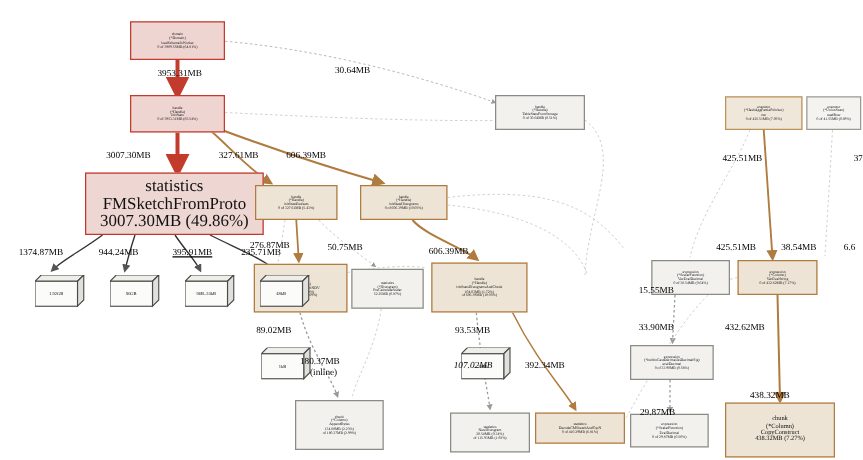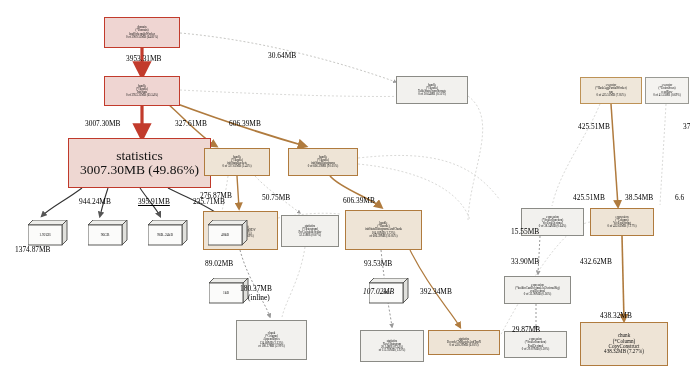--- a/index.html
+++ b/index.html
@@ -113,20 +113,21 @@
         <span class="ln">0 of 3909.55MB (64.81%)</span>
       </div>
       <div class="node p-red tiny" style="left: 104px; top: 76px; width: 76px; height: 30px;">
         <span class="ln">handle</span>
         <span class="ln">(*Handle)</span>
         <span class="ln">InitStats</span>
         <span class="ln">0 of 3953.31MB (65.54%)</span>
       </div>
       <div class="node p-red2 big" style="left: 68px; top: 138px; width: 143px; height: 50px;">
         <span class="ln">statistics</span>
+        <span class="ln">FMSketchFromProto</span>
         <span class="ln">3007.30MB (49.86%)</span>
       </div>
       <div class="node p-tan tiny" style="left: 204px; top: 148px; width: 66px; height: 28px;">
         <span class="ln">handle</span>
         <span class="ln">(*Handle)</span>
         <span class="ln">initStatsBuckets</span>
         <span class="ln">0 of 327.61MB (5.43%)</span>
       </div>
       <div class="node p-tan tiny" style="left: 288px; top: 148px; width: 70px; height: 28px;">
         <span class="ln">handle</span>
@@ -272,21 +273,21 @@
       </div>
     </div>
   <div id="labels-layer">
       <div class="elabel" style="left: 126px; top: 54px;">3953.31MB</div>
       <div class="elabel" style="left: 85px; top: 119px;">3007.30MB</div>
       <div class="elabel" style="left: 175px; top: 119px;">327.61MB</div>
       <div class="elabel" style="left: 229px; top: 119px;">606.39MB</div>
       <div class="elabel" style="left: 268px; top: 51px;">30.64MB</div>
       <div class="elabel" style="left: 578px; top: 122px;">425.51MB</div>
       <div class="elabel" style="left: 655px; top: 122px; margin-left: 28px;">37.53MB</div>
-      <div class="elabel" style="left: 15px; top: 197px; margin-top: 48px;">1374.87MB</div>
+      <div class="elabel" style="left: 15px; top: 197px;">1374.87MB</div>
       <div class="elabel" style="left: 79px; top: 197px;">944.24MB</div>
       <div class="elabel" style="left: 138px; top: 197px; text-decoration: underline;">395.91MB</div>
       <div class="elabel" style="left: 193px; top: 197px;">235.71MB</div>
       <div class="elabel" style="left: 200px; top: 191px;">276.87MB</div>
       <div class="elabel" style="left: 262px; top: 193px;">50.75MB</div>
       <div class="elabel" style="left: 343px; top: 196px;">606.39MB</div>
       <div class="elabel" style="left: 467px; top: 227px; margin-left: 44px;">15.55MB</div>
       <div class="elabel" style="left: 573px; top: 193px;">425.51MB</div>
       <div class="elabel" style="left: 625px; top: 193px;">38.54MB</div>
       <div class="elabel" style="left: 675px; top: 193px;">6.6</div>

